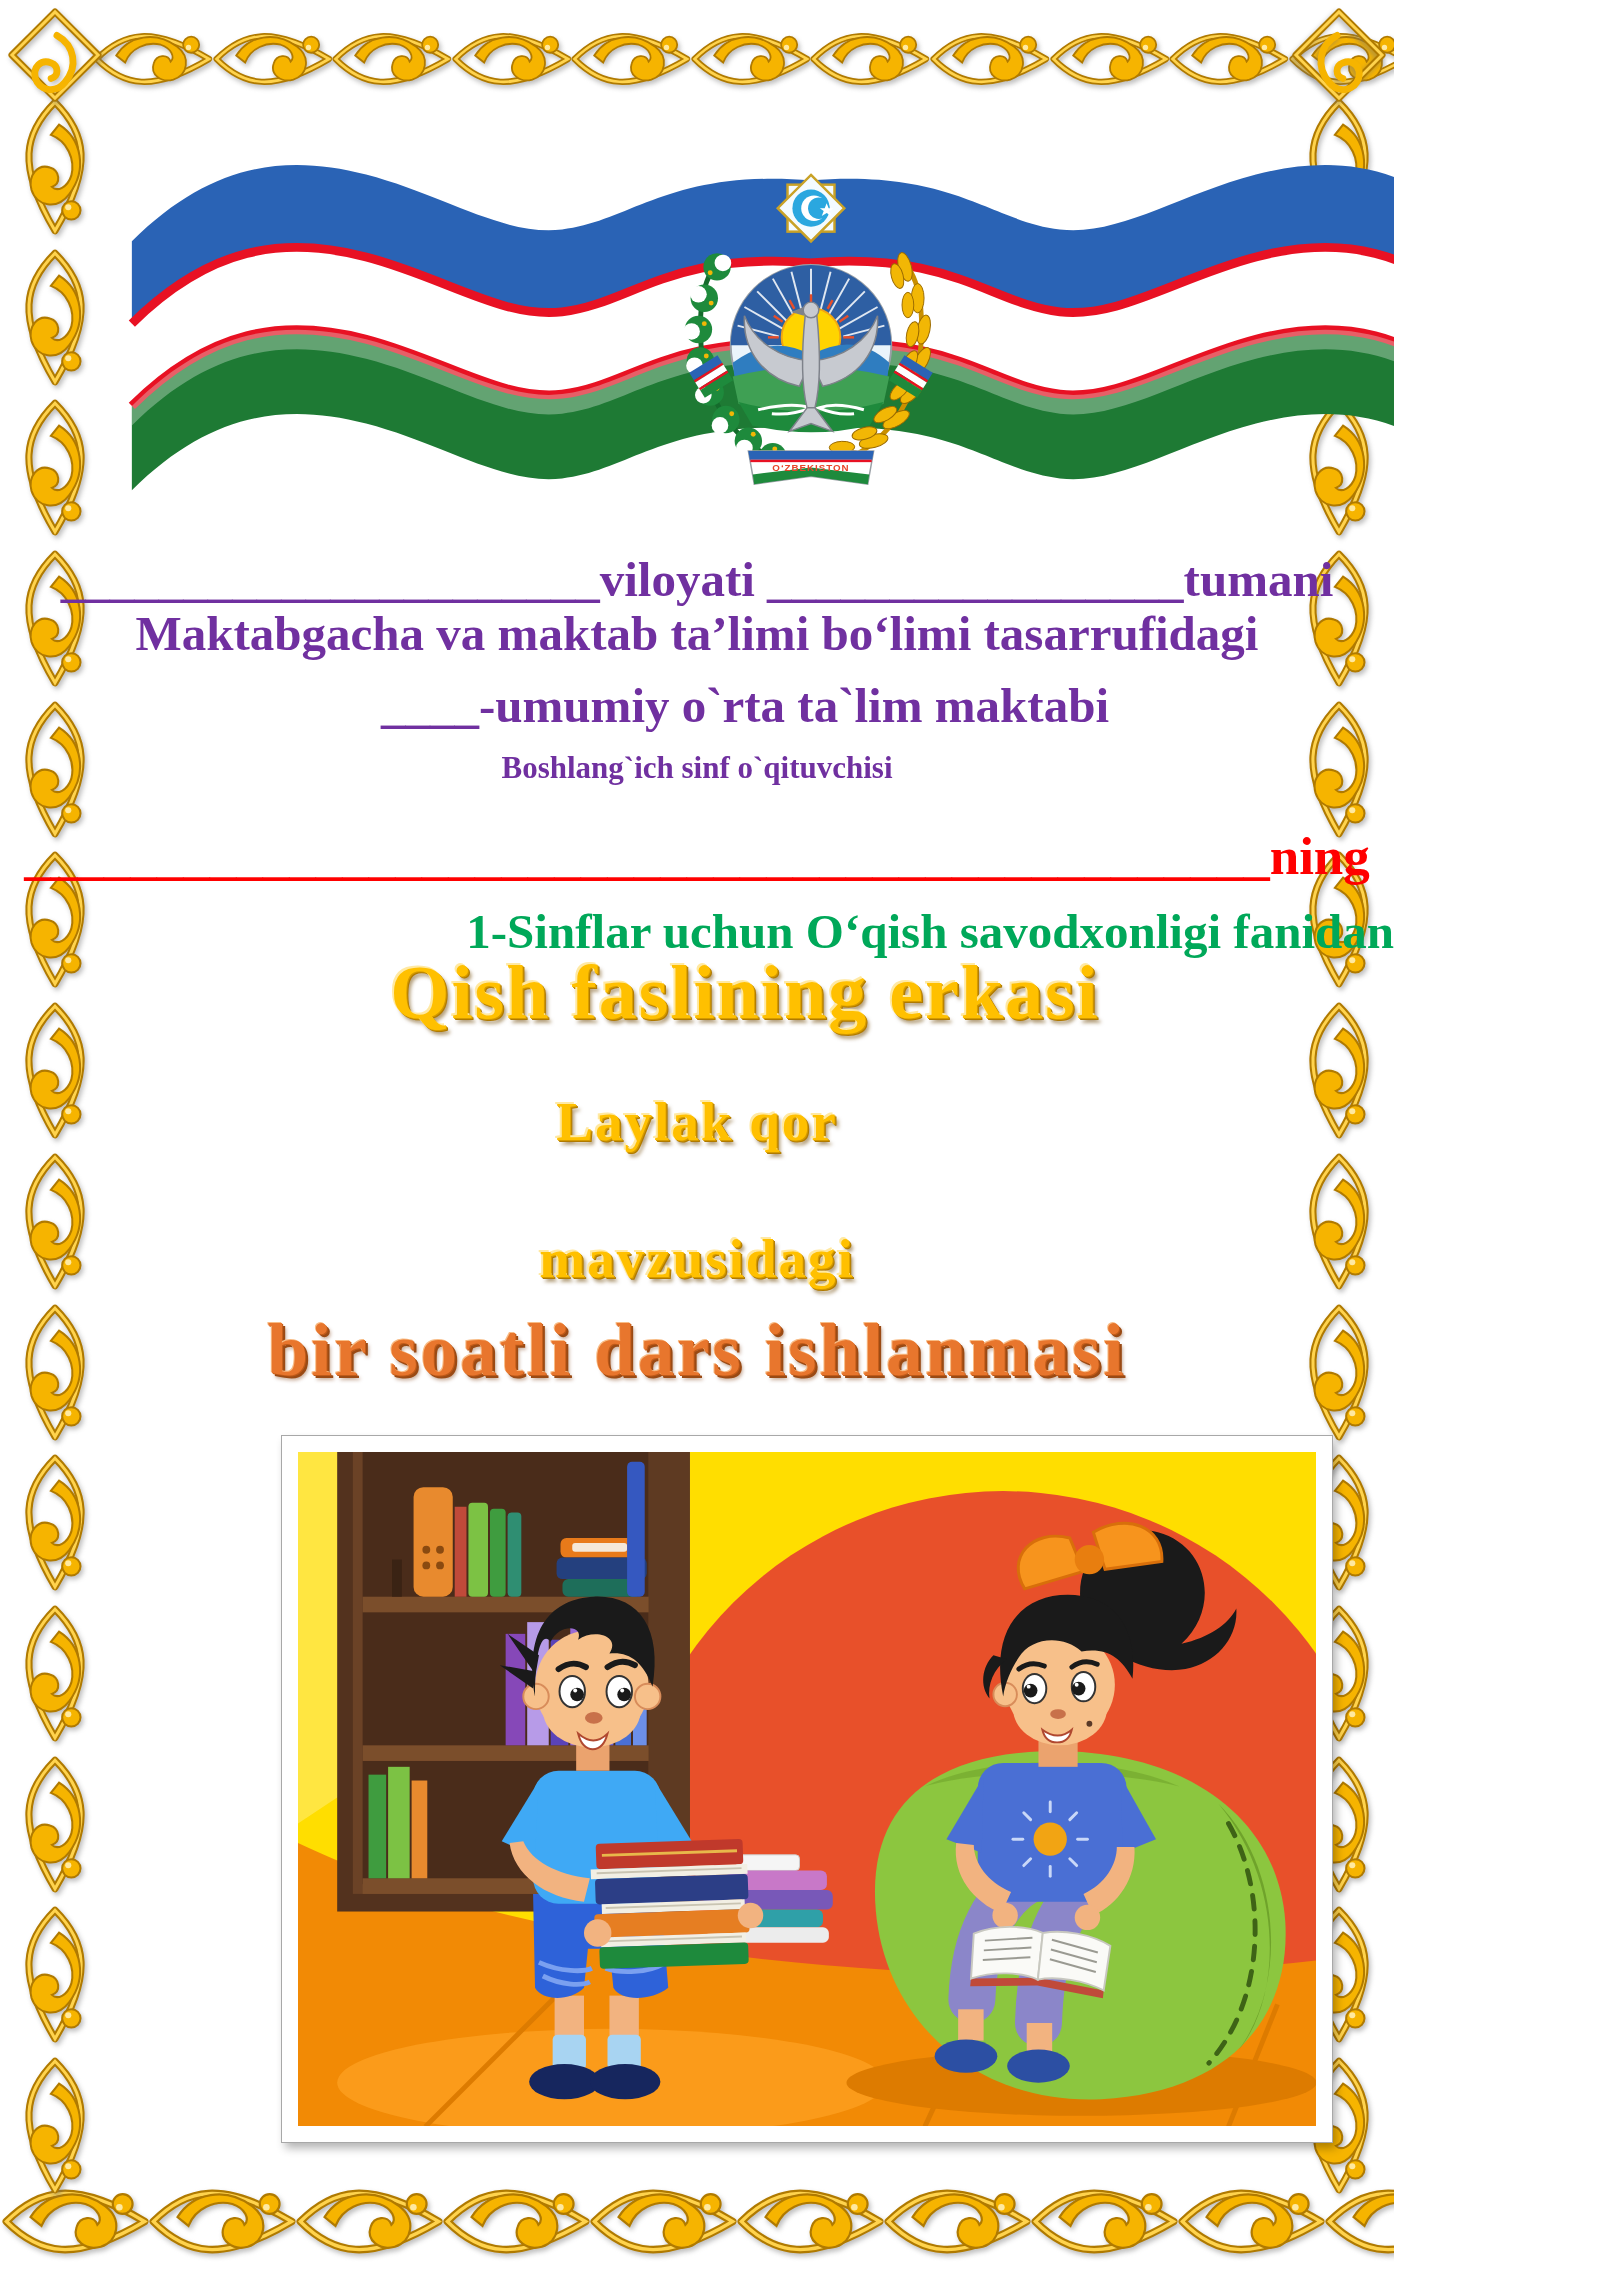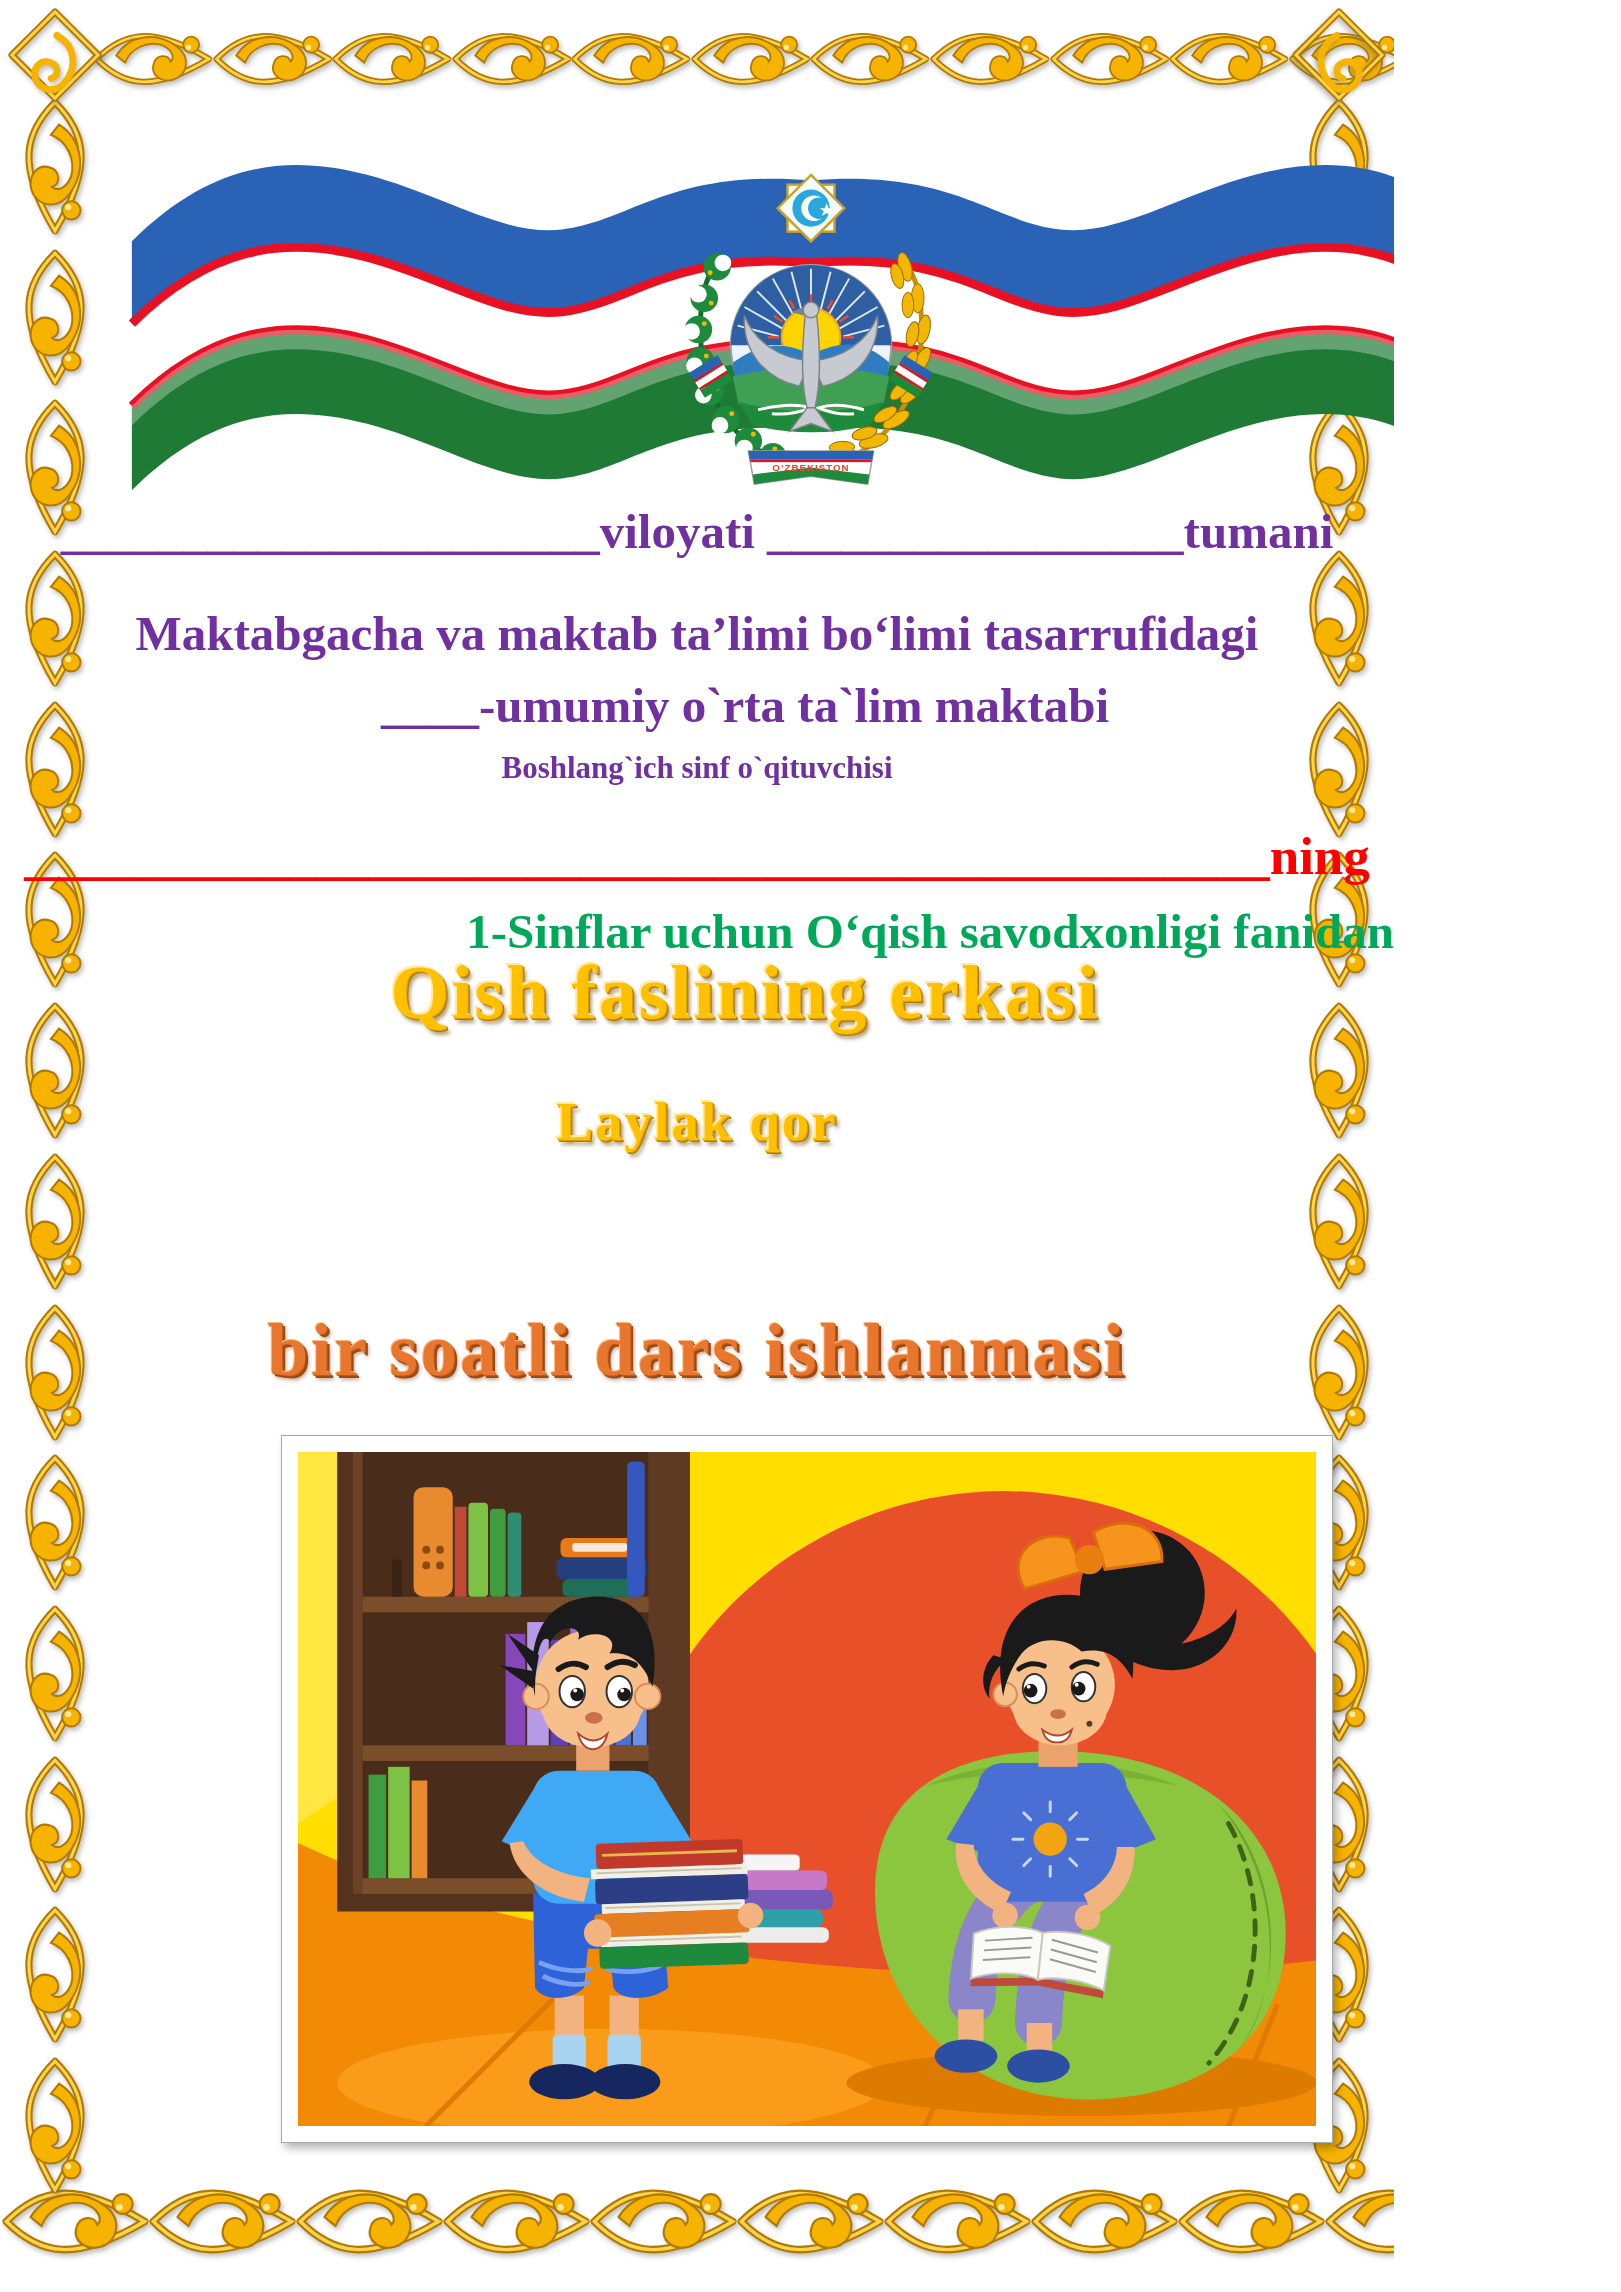--- a/index.html
+++ b/index.html
@@ -17,21 +17,21 @@
   #c-tl{left:5.9px;top:5.9px;}
   #c-tr{right:5.9px;top:5.9px;transform:scaleX(-1);}
   
   .flag{position:absolute;left:116px;top:106px;width:1390px;height:392px;}
   .emblem{position:absolute;left:664px;top:169px;width:294px;height:323px;}
   
   .line{position:absolute;left:0;width:100%;text-align:center;font-weight:bold;white-space:nowrap;line-height:1.15;}
   .purple{color:#7030A0;}
   .redtx{color:#FF0000;}
   .greentx{color:#00A859;text-align:right;}
-  #l1{top:504px;font-size:49px;}
+  #l1{top:552px;font-size:49px;}
   #l2{top:606px;font-size:49px;}
   #l3{top:678px;font-size:49px;padding-left:48px;}
   #l4{top:750px;font-size:31px;}
   #l5{top:826px;font-size:53px;}
   #l6{top:904px;font-size:49px;}
   .goldtx{color:#FFC000;letter-spacing:2px;
      text-shadow:-2px -2px 0 #FFE9A3, 1px 1px 0 #D49A00, 2px 2px 0 #B07A00, 3.9px 4.9px 3.9px rgba(110,70,0,.5);}
   .orangetx{color:#E8762D;letter-spacing:2.9px;
      text-shadow:-1px -1px 0 #F8BC86, 1px 1px 0 #C05A18, 2.9px 2.9px 0 #9A4A14, 3.9px 4.9px 3.9px rgba(120,50,0,.4);}
   #t1{top:949px;font-size:76px;padding-left:48px;}
@@ -460,20 +460,21 @@
 
   <div class="line purple" id="l1">______________________viloyati  _________________tumani</div>
   <div class="line purple" id="l2">Maktabgacha va maktab ta’limi bo‘limi tasarrufidagi</div>
   <div class="line purple" id="l3">____-umumiy o`rta ta`lim maktabi</div>
   <div class="line purple" id="l4">Boshlang`ich sinf o`qituvchisi</div>
   <div class="line redtx" id="l5">_______________________________________________ning</div>
   <div class="line greentx" id="l6">1-Sinflar uchun O‘qish savodxonligi fanidan</div>
 
   <div class="line goldtx" id="t1">Qish faslining erkasi</div>
   <div class="line goldtx" id="t2">Laylak qor</div>
+  <div class="line goldtx" id="t3">mavzusidagi</div>
   <div class="line orangetx" id="t4">bir soatli dars ishlanmasi</div>
 
   <div class="photo-frame">
     <svg viewBox="0 0 1040 690" preserveAspectRatio="none">
       <rect width="1040" height="690" fill="#FFDE00"></rect>
       <polygon points="0,0 250,0 60,340 0,380" fill="#FFE95C" opacity="0.7"></polygon>
       <circle cx="720" cy="430" r="390" fill="#E8502A"></circle>
       <path d="M0,400 C250,520 700,560 1040,520 L1040,690 L0,690 Z" fill="#F28A05"></path>
       <ellipse cx="320" cy="645" rx="280" ry="55" fill="#FFA526" opacity="0.65"></ellipse>
       <path d="M130,690 L280,540" stroke="#DD7B00" stroke-width="5" fill="none"></path>

